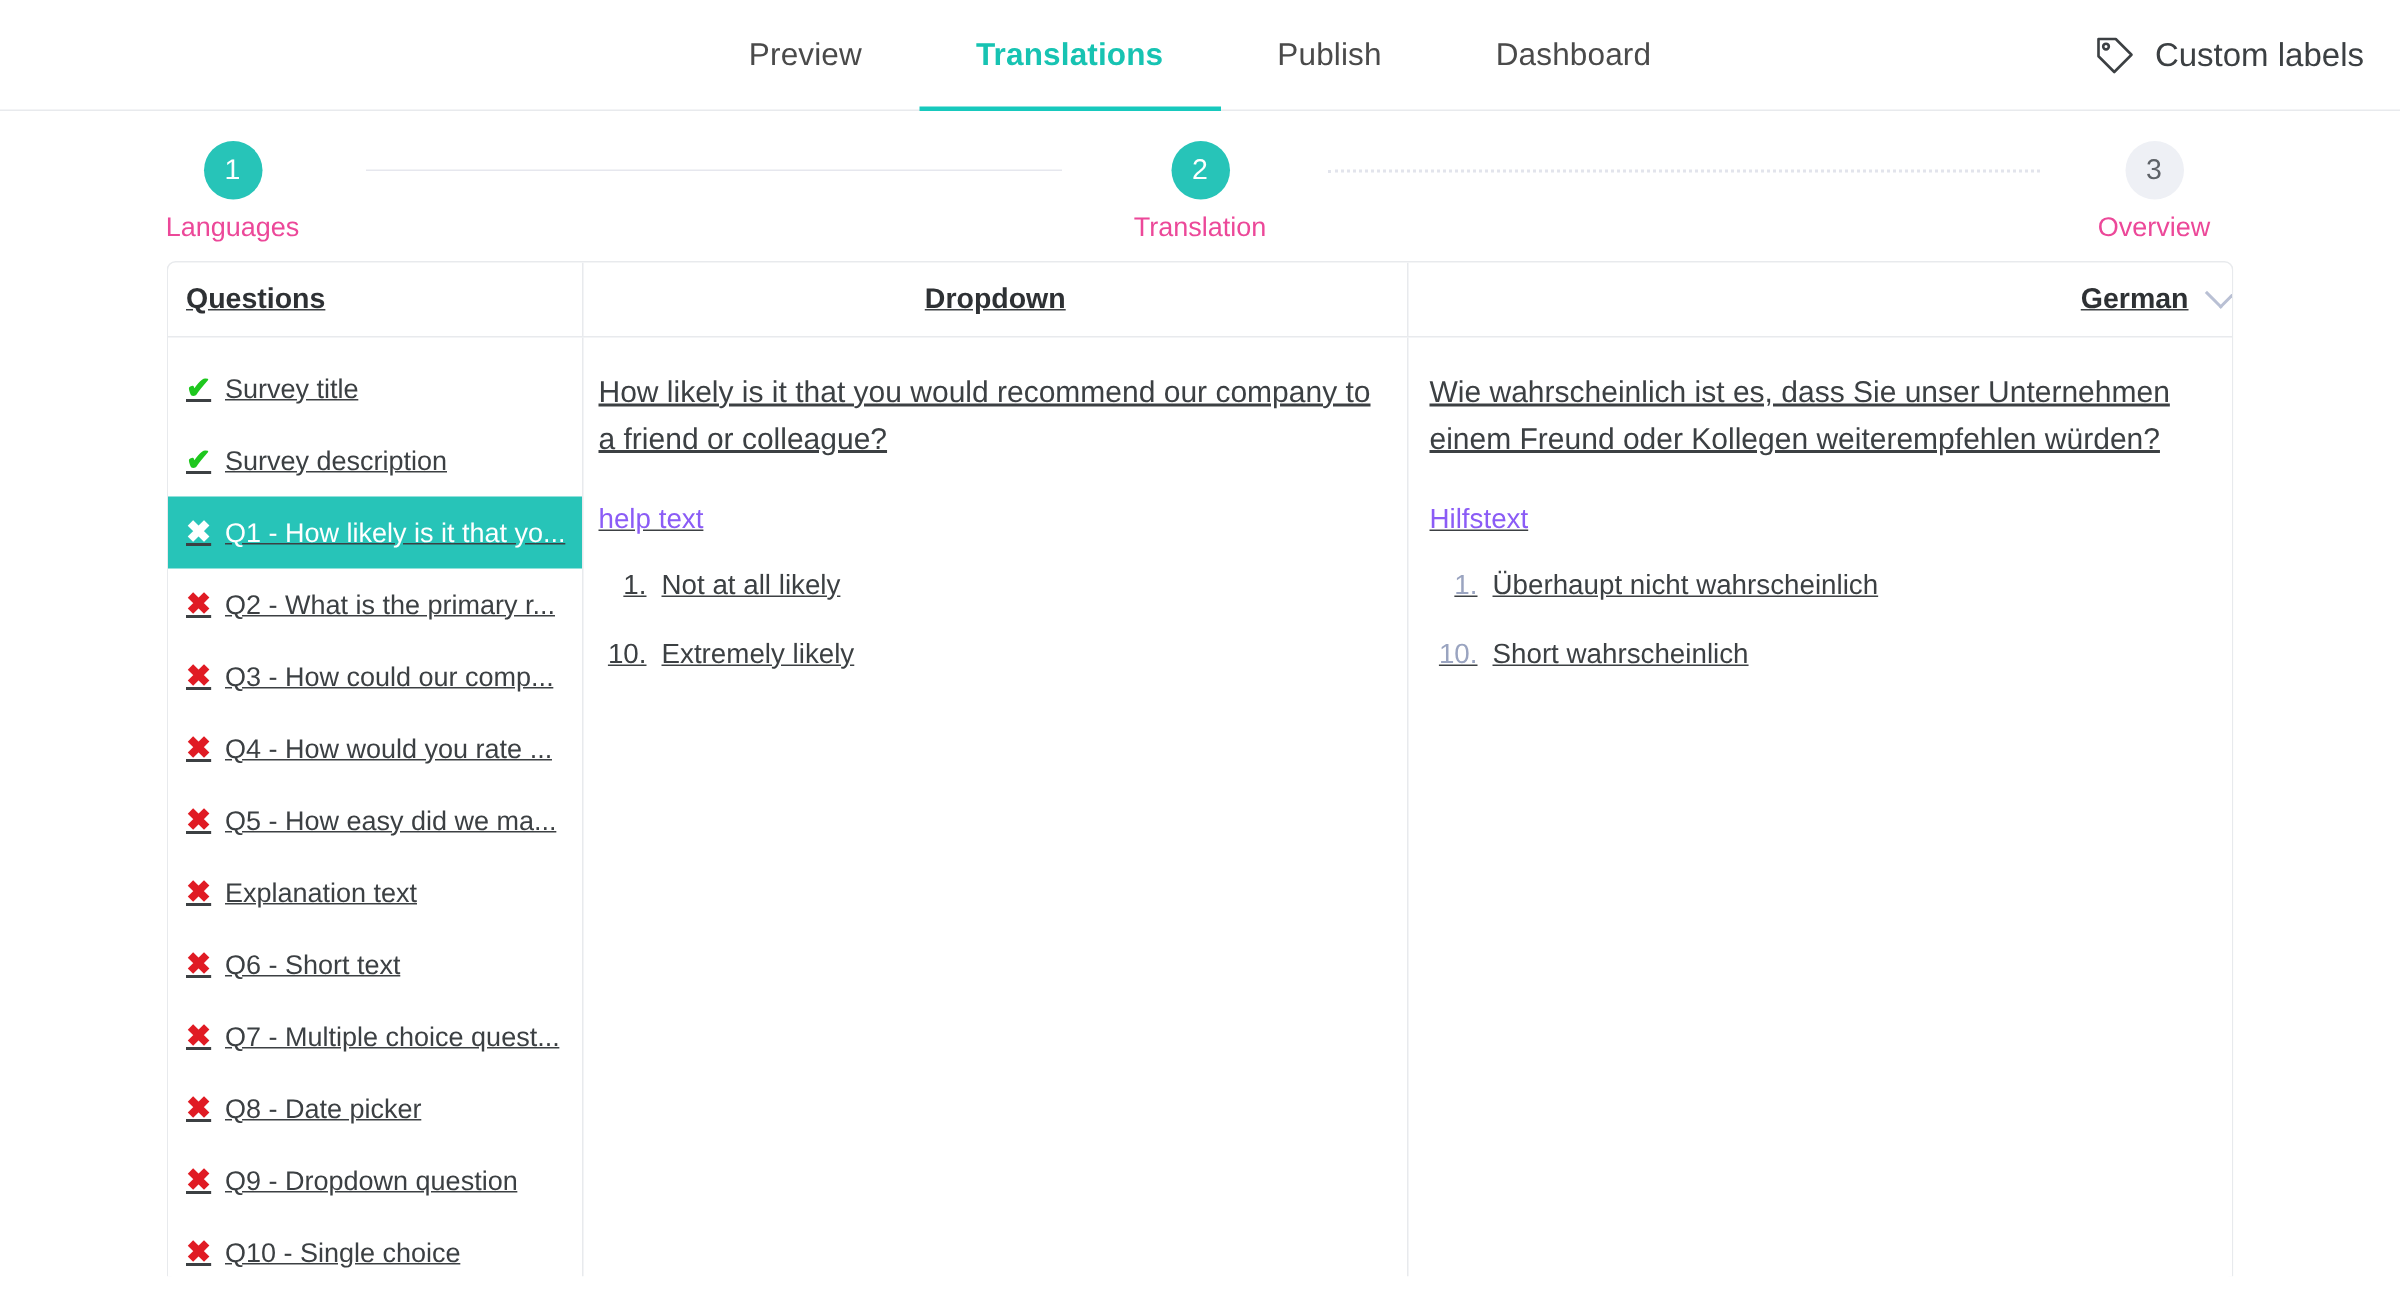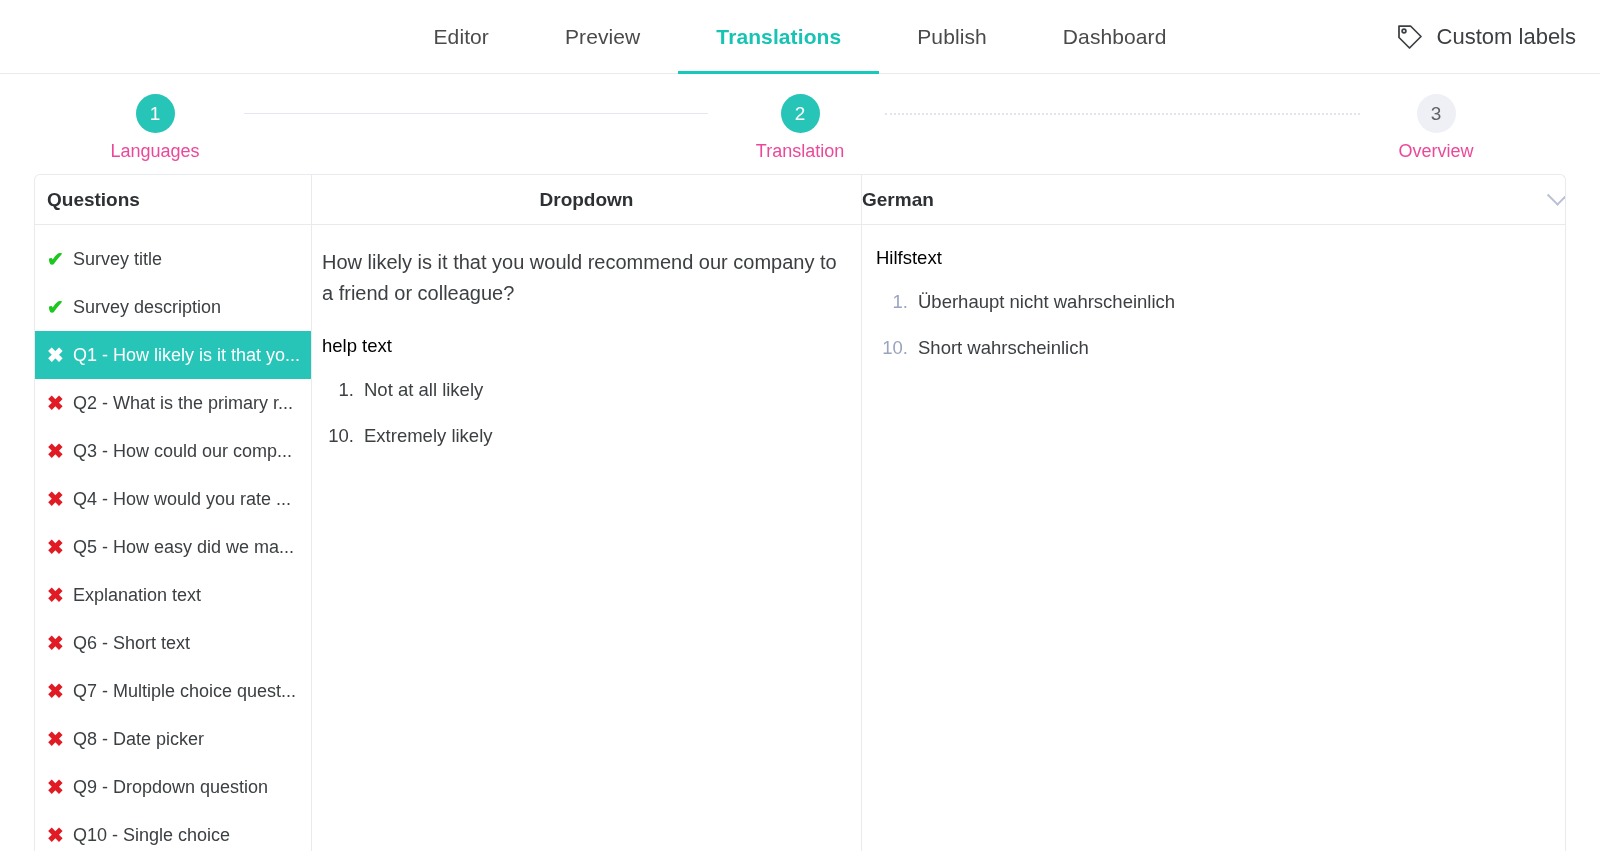--- a/index.html
+++ b/index.html
@@ -106,29 +106,30 @@
   .conn-a { left: 244px; width: 464px; background: #e6e7ee; }
   .conn-b {
     left: 885px; width: 475px;
     border-top: 2px dotted #e2e4ec;
     height: 0;
   }
 
   
   .table-wrap {
     margin: 0 auto;
-    width: 1532px;
+    width: 1378px;
     border: 1px solid #e8eaed;
     border-radius: 6px 6px 0 0;
     border-bottom: none;
     overflow: hidden;
     height: 677px;
     display: flex;
     flex-direction: column;
     background: #fff;
+    text-decoration: underline;
   }
   .thead {
     display: flex;
     height: 50px;
     border-bottom: 1px solid #e8eaed;
     flex: 0 0 auto;
   }
   .th {
     display: flex;
     align-items: center;
@@ -141,21 +142,21 @@
     padding-left: 12px;
     border-right: 1px solid #e8eaed;
   }
   .th-english {
     width: 550px;
     justify-content: center;
     border-right: 1px solid #e8eaed;
   }
   .th-german {
     flex: 1;
-    justify-content: space-between;
+    justify-content: flex-end;
     gap: 14px;
     cursor: pointer;
   }
   .chev {
     display: inline-block;
     width: 15px; height: 15px;
     border-right: 2px solid #b9c0d4;
     border-bottom: 2px solid #b9c0d4;
     transform: rotate(45deg) translate(-3px,-3px);
   }
@@ -210,43 +211,40 @@
   .gcol {
     flex: 1 1 auto;
     padding: 22px 24px 0 14px;
   }
   .para {
     font-size: 20px;
     line-height: 1.55;
     color: #3c4043;
     margin: 0 0 26px 0;
   }
-  .helptext { font-size: 18.5px; color: #000000; margin: 0 0 22px 0; }
+  .helptext { font-size: 18.5px; color: #8b5cf6; margin: 0 0 22px 0; }
   .choice {
     display: flex;
     font-size: 18.5px;
     color: #3c4043;
     margin-bottom: 24px;
   }
   .choice .num {
     width: 42px;
     text-align: right;
     flex: 0 0 auto;
     padding-right: 10px;
   }
   .gcol .choice .num { color: #9aa4c0; }
 </style>
 </head>
 <body>
 
 <div class="topnav">
   <div class="tabs">
-    <div class="tab">
-        <span>Editor</span>
-      </div>
     <div class="tab">
         <span>Preview</span>
       </div>
     <div class="tab active">
         <span>Translations</span>
       </div>
     <div class="tab">
         <span>Publish</span>
       </div>
     <div class="tab">
@@ -364,20 +362,21 @@
         <span class="num">1.</span>
         <span>Not at all likely</span>
       </div>
       <div class="choice">
         <span class="num">10.</span>
         <span>Extremely likely</span>
       </div>
     </div>
 
     <div class="gcol">
+      <p class="para">Wie wahrscheinlich ist es, dass Sie unser Unternehmen einem Freund oder Kollegen weiterempfehlen würden?</p>
       <p class="helptext">Hilfstext</p>
       <div class="choice">
         <span class="num">1.</span>
         <span>Überhaupt nicht wahrscheinlich</span>
       </div>
       <div class="choice">
         <span class="num">10.</span>
         <span>Short wahrscheinlich</span>
       </div>
     </div>

